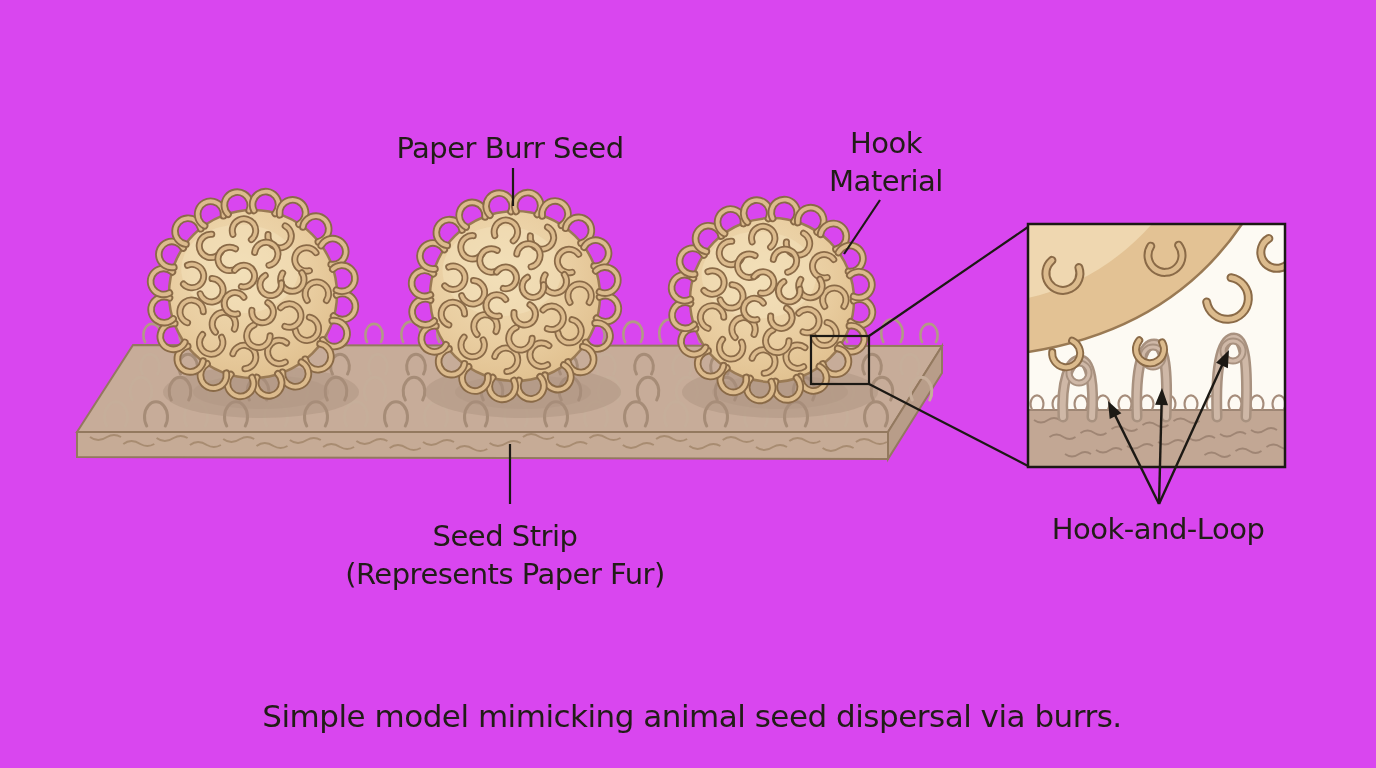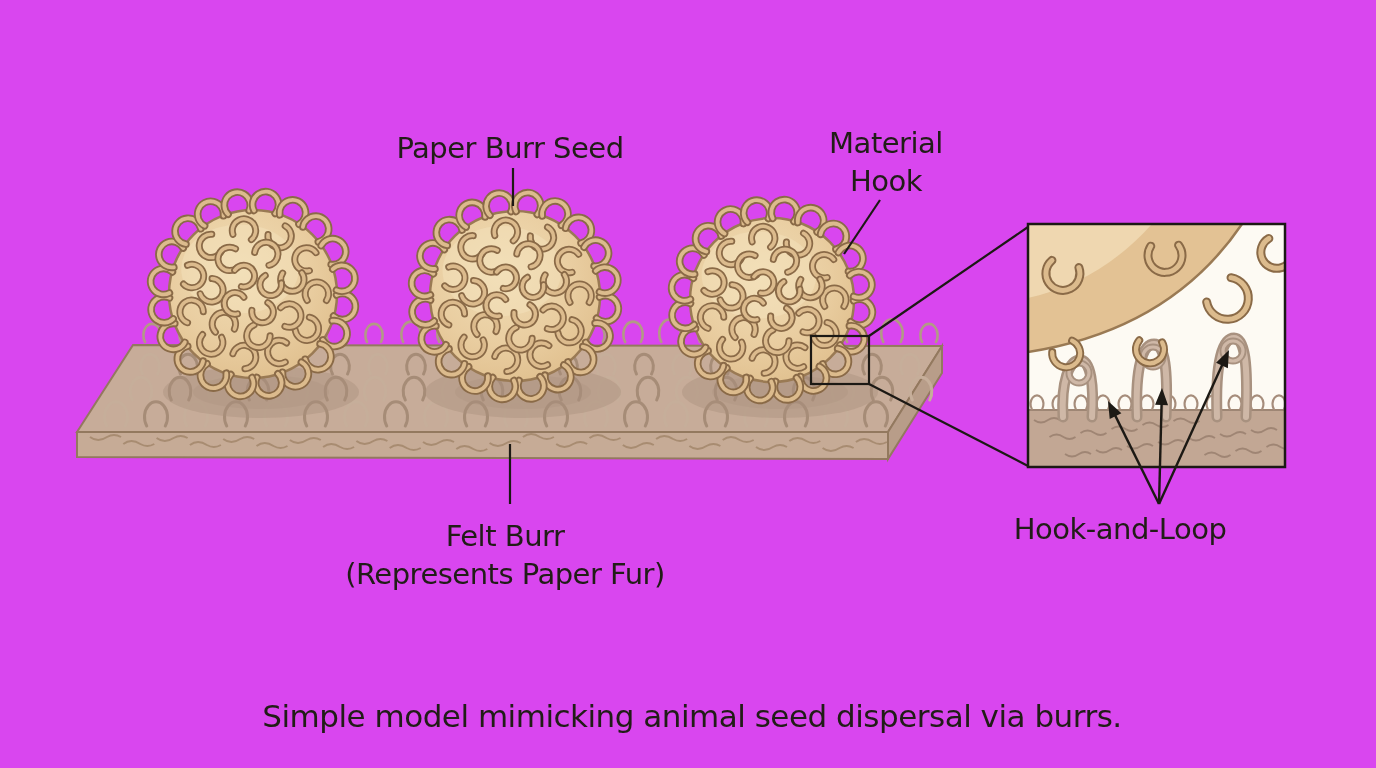--- a/index.html
+++ b/index.html
@@ -750,30 +750,30 @@
         <line x1="1159" y1="504" x2="1223.6205617240846" y2="361.83476420701385" stroke="#1c1914" stroke-width="2.4"></line>
         <polygon points="1229,350 1227.8827320503867,368.16594925482195 1216.0479678433728,362.78651097890656" fill="#1c1914"></polygon>
       </g>
   </svg>
 
   <div class="lbl" style="left:510px;top:129px">
     <span>Paper Burr Seed</span>
   </div>
 
   <div class="lbl" style="left:886px;top:124px">
+    <span>Hook</span>
     <span>Material</span>
-    <span>Hook</span>
   </div>
 
   <div class="lbl" style="left:505px;top:517px">
-    <span>Felt Burr</span>
+    <span>Seed Strip</span>
     <span>(Represents Paper Fur)</span>
   </div>
 
-  <div class="lbl" style="left:1120px;top:510px">
+  <div class="lbl" style="left:1158px;top:510px">
     <span>Hook-and-Loop</span>
   </div>
 
   <div class="cap" style="left:692px;top:696px">
     <span>Simple model mimicking animal seed dispersal via burrs.</span>
   </div>
 
 </div>
 
 </body></html>

